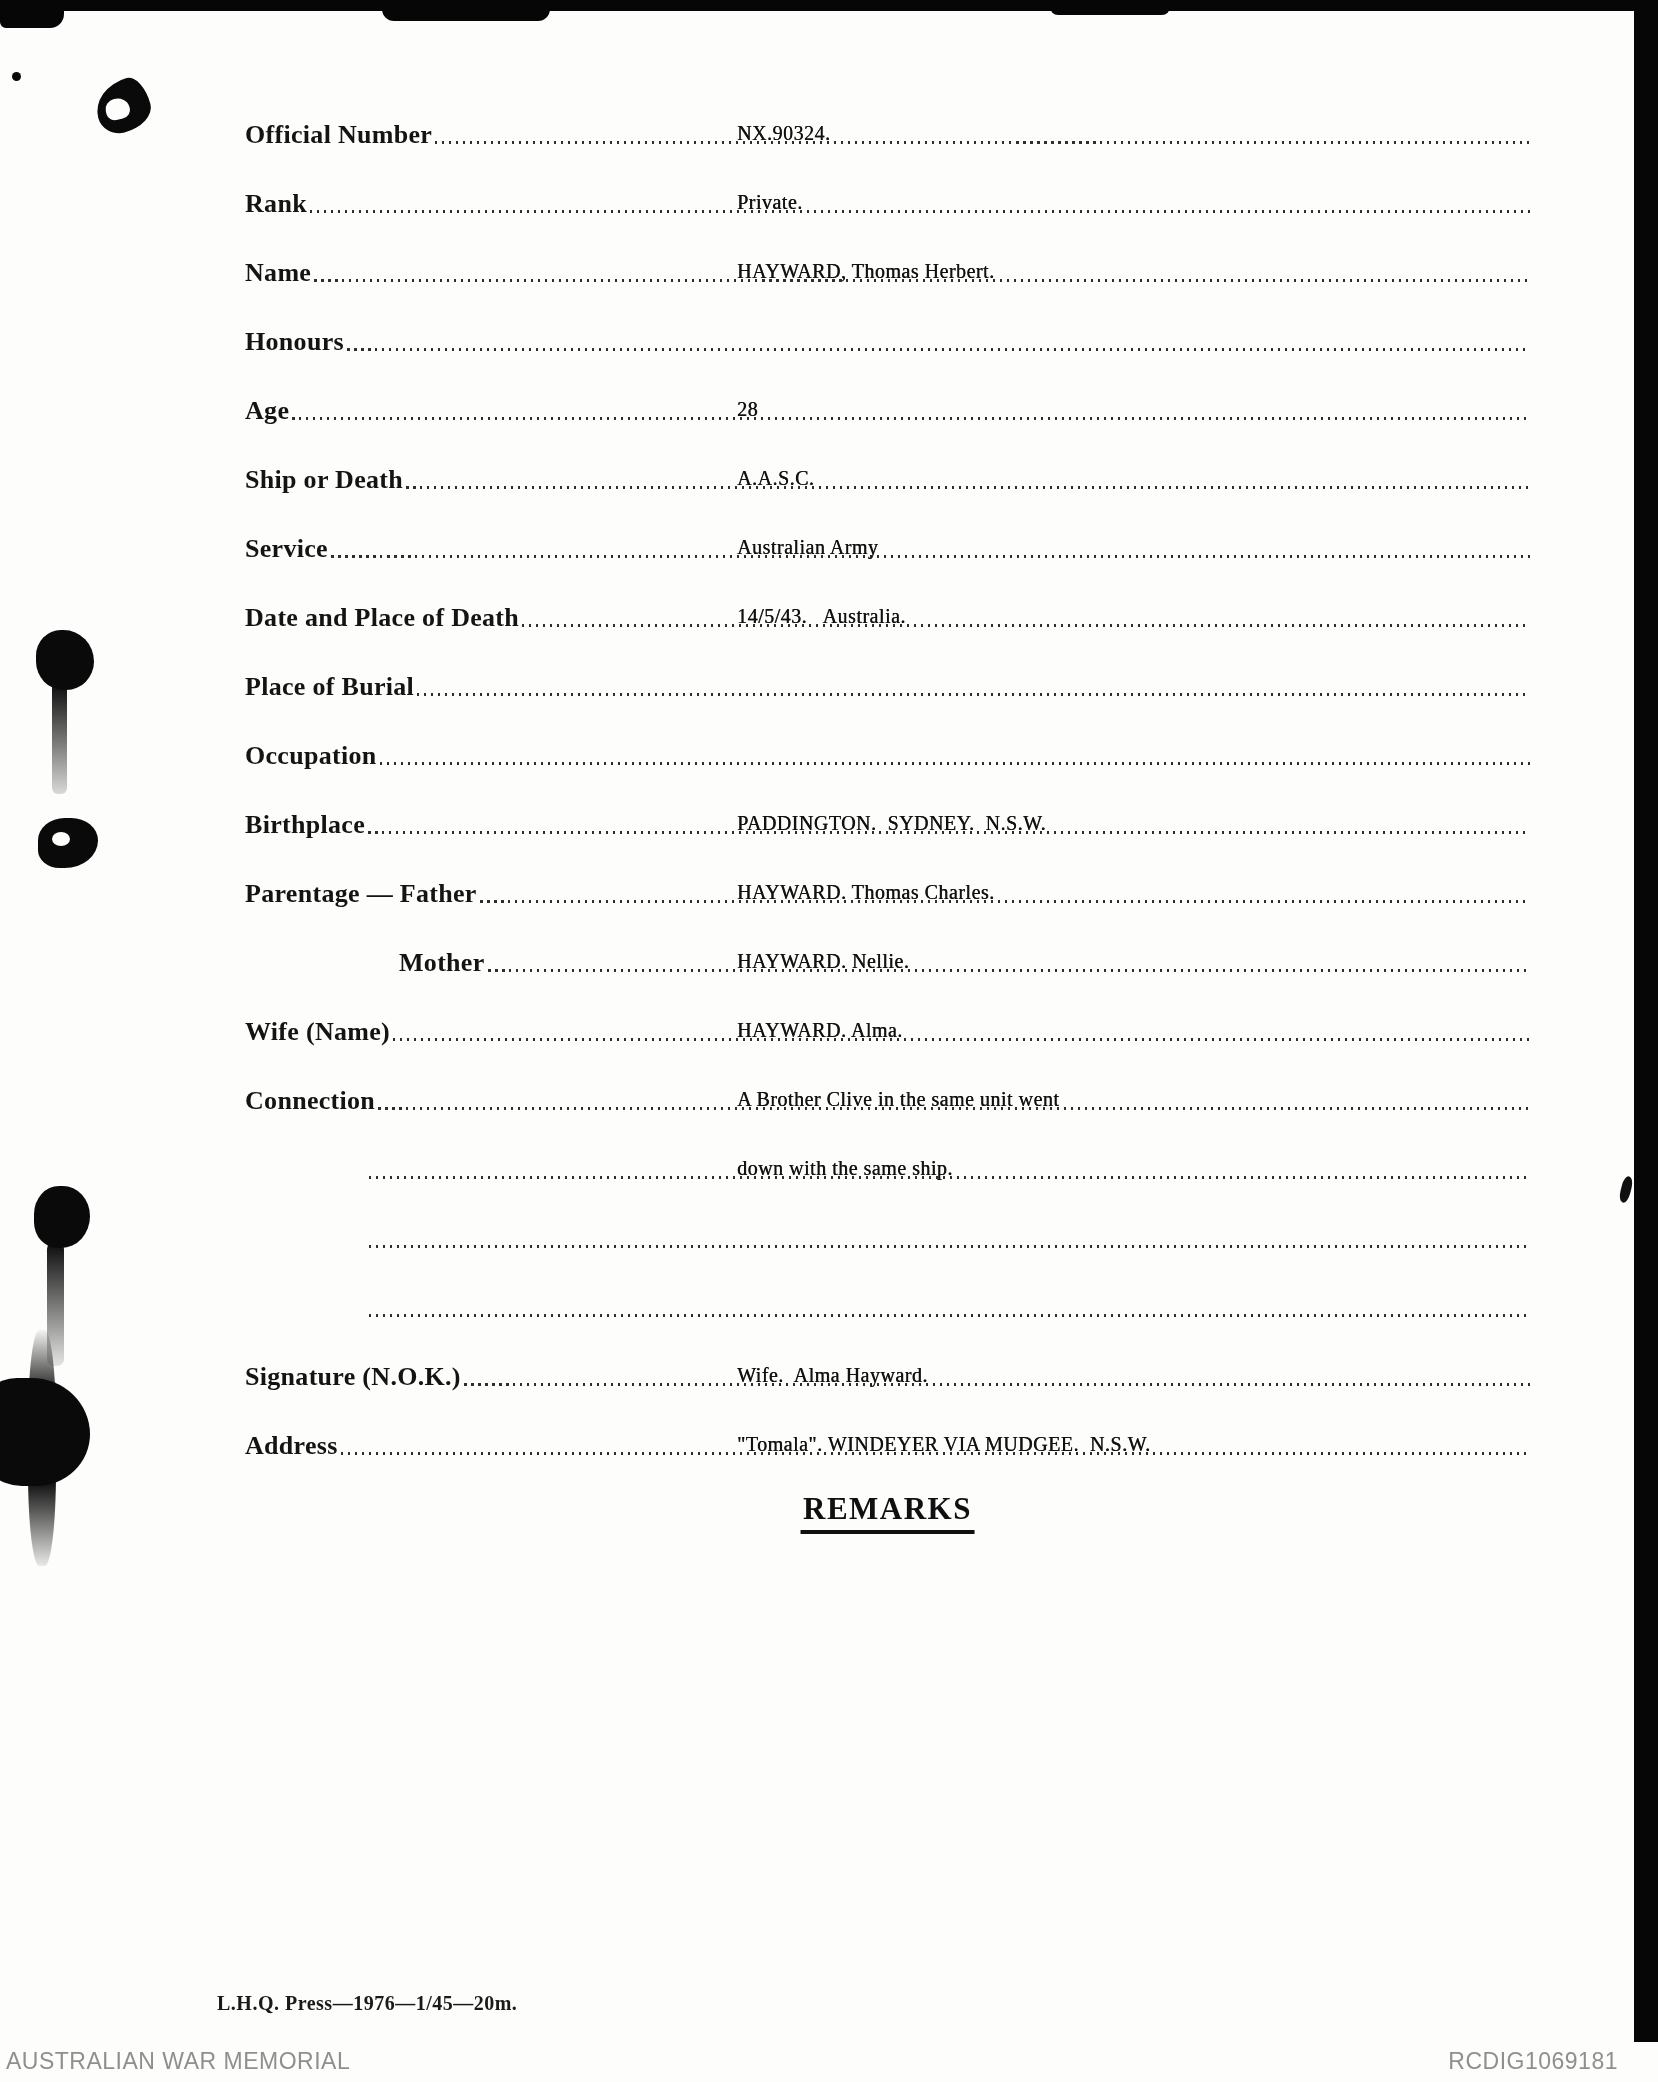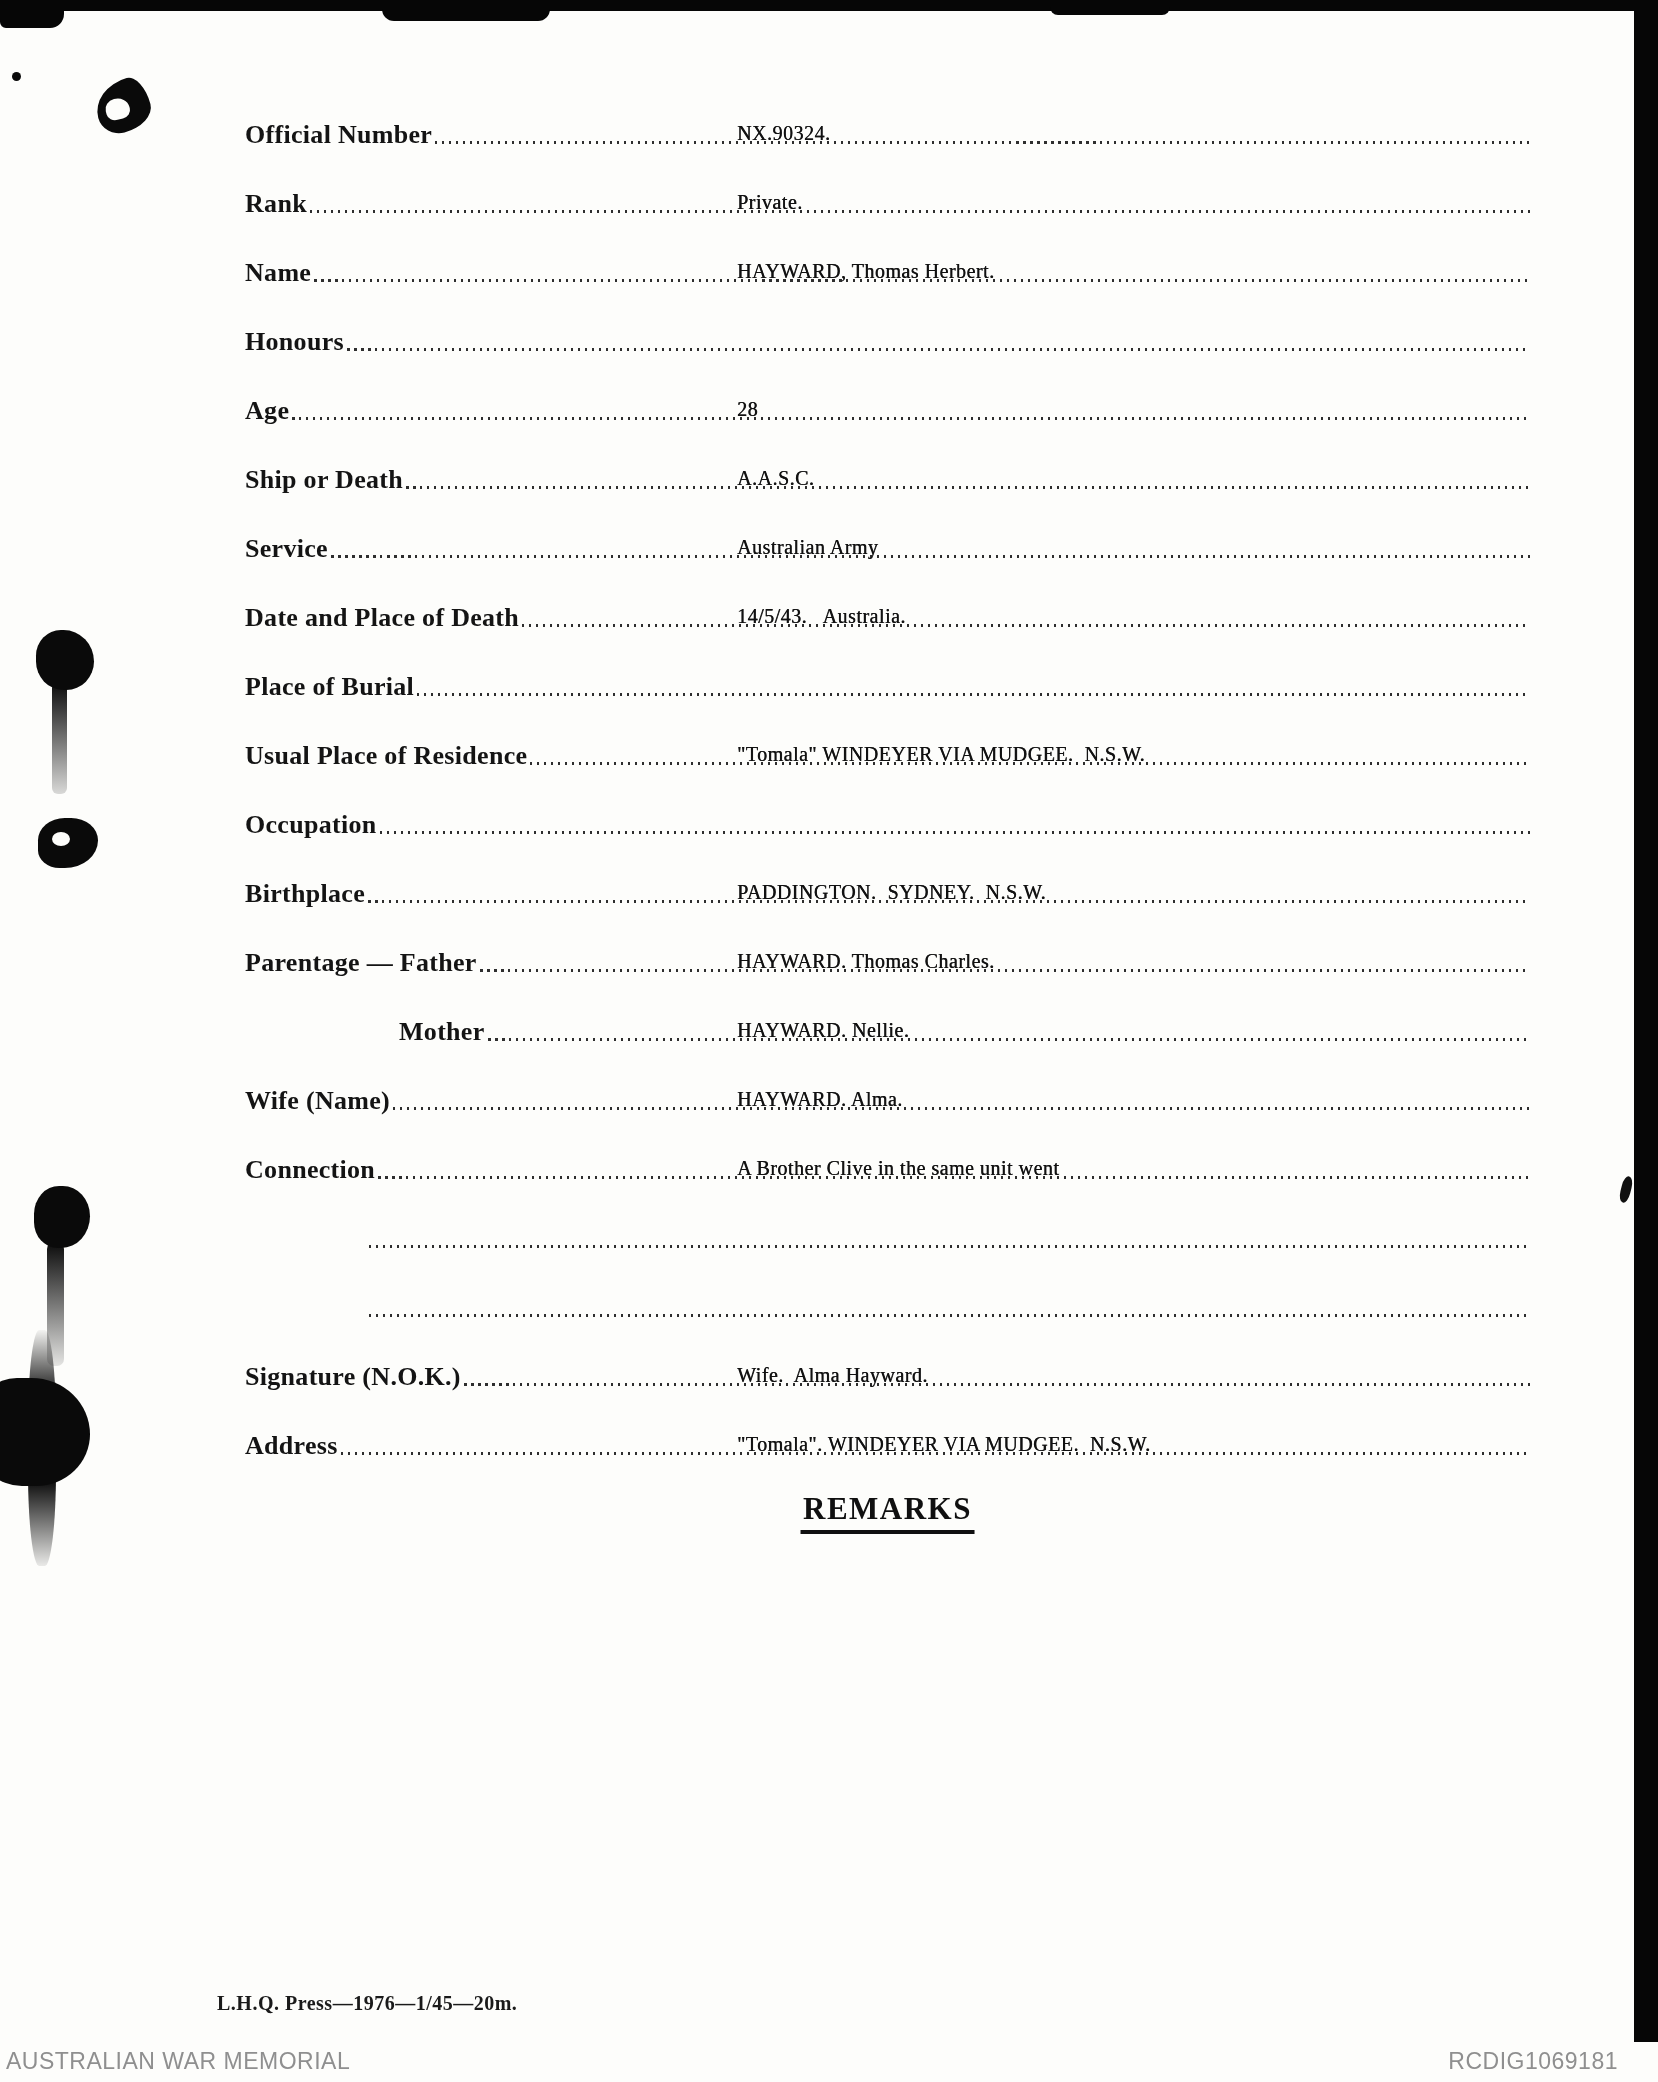--- a/index.html
+++ b/index.html
@@ -182,25 +182,20 @@
     <span class="leader"></span>
     <span class="value">14/5/43.   Australia.</span>
   </div>
 
   <div class="row">
     <span class="label">Place of Burial</span>
     <span class="leader"></span>
     <span class="value"></span>
   </div>
 
-  <div class="row">
-    <span class="label">Usual Place of Residence</span>
-    <span class="leader"></span>
-    <span class="value">"Tomala" WINDEYER VIA MUDGEE.  N.S.W.</span>
-  </div>
 
   <div class="row">
     <span class="label">Occupation</span>
     <span class="leader"></span>
     <span class="value"></span>
   </div>
 
   <div class="row">
     <span class="label">Birthplace</span>
     <span class="leader"></span>
@@ -224,20 +219,24 @@
     <span class="leader"></span>
     <span class="value">HAYWARD. Alma.</span>
   </div>
 
   <div class="row">
     <span class="label">Connection</span>
     <span class="leader"></span>
     <span class="value">A Brother Clive in the same unit went</span>
   </div>
 
+  <div class="row cont">
+    <span class="leader"></span>
+    <span class="value">down with the same ship.</span>
+  </div>
 
   <div class="row cont">
     <span class="leader"></span>
     <span class="value"></span>
   </div>
 
   <div class="row cont">
     <span class="leader"></span>
     <span class="value"></span>
   </div>

